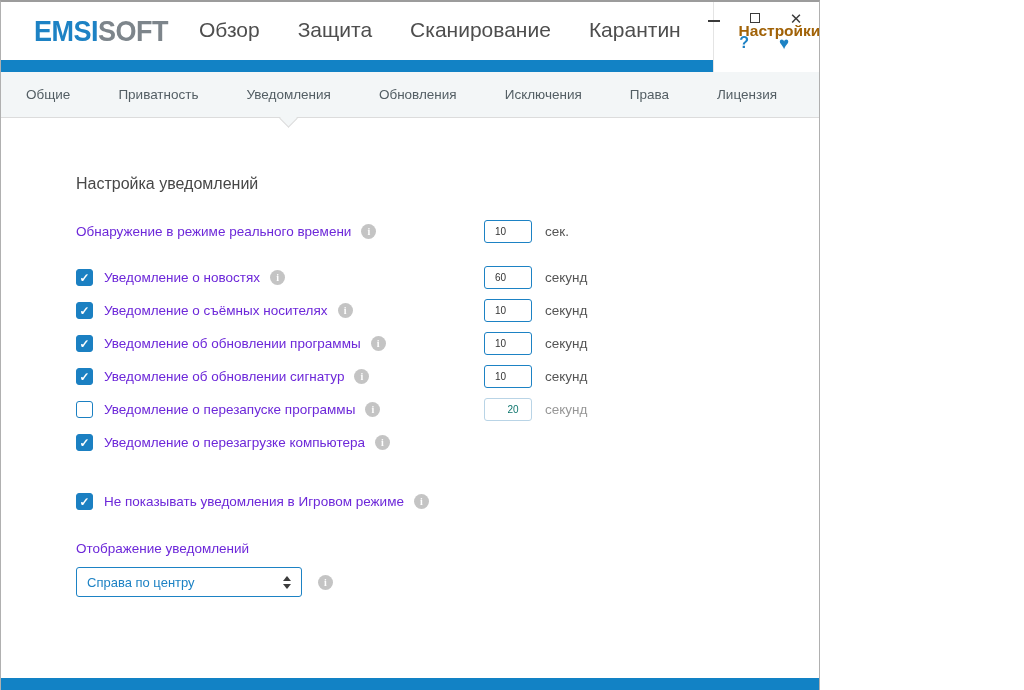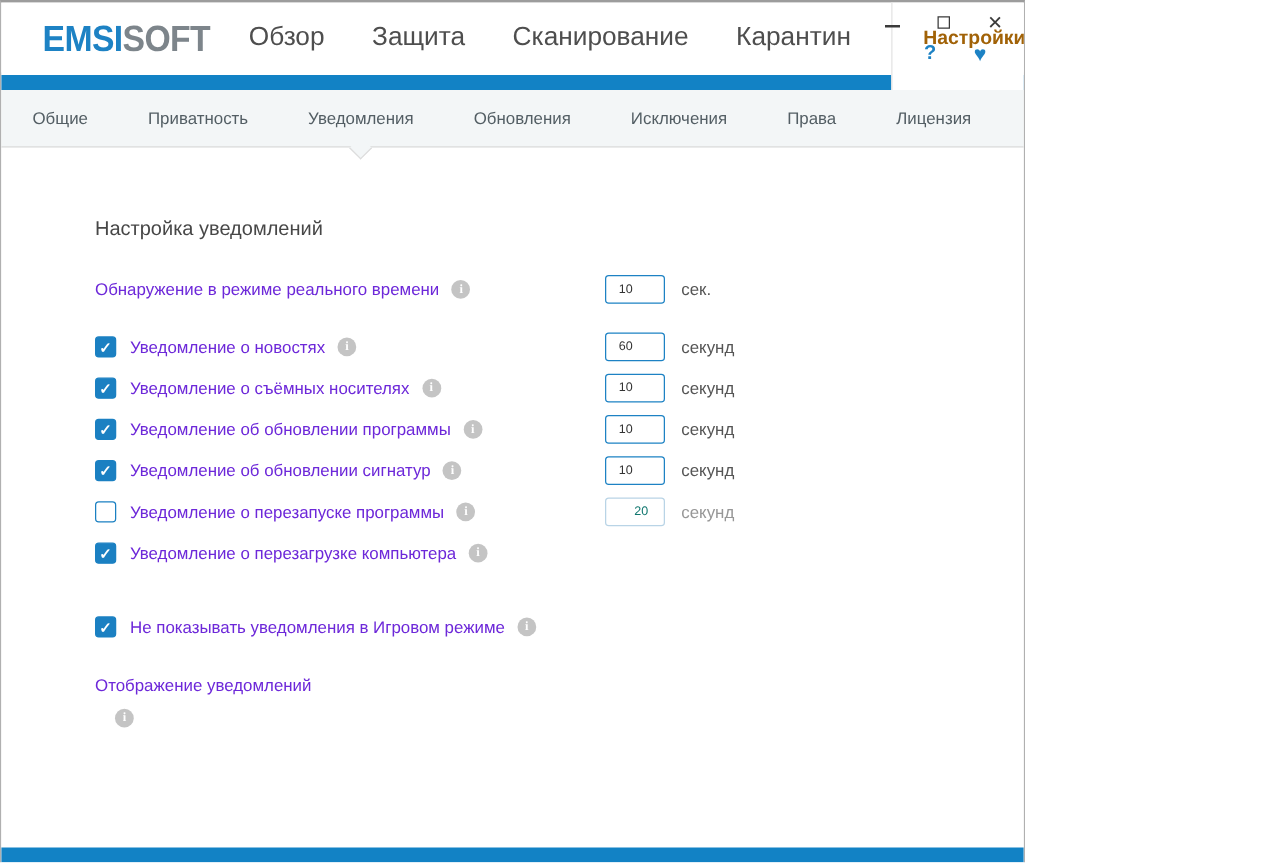--- a/index.html
+++ b/index.html
@@ -239,19 +239,26 @@
         </span>
       <span class="row-label">Не показывать уведомления в Игровом режиме</span>
       <span class="info-icon">i</span>
     </div>
 
     <div class="display-label">
       <span class="row-label">Отображение уведомлений</span>
     </div>
 
     <div class="select-row">
+      <div class="select-box">
+        <span class="select-value">Справа по центру</span>
+        <span class="select-arrows">
+          <span class="tri-up"></span>
+          <span class="tri-down"></span>
+        </span>
+      </div>
       <span class="info-icon">i</span>
     </div>
 
   </div>
 
   <div class="bottom-bar"></div>
 </div>
 
 </body></html>

